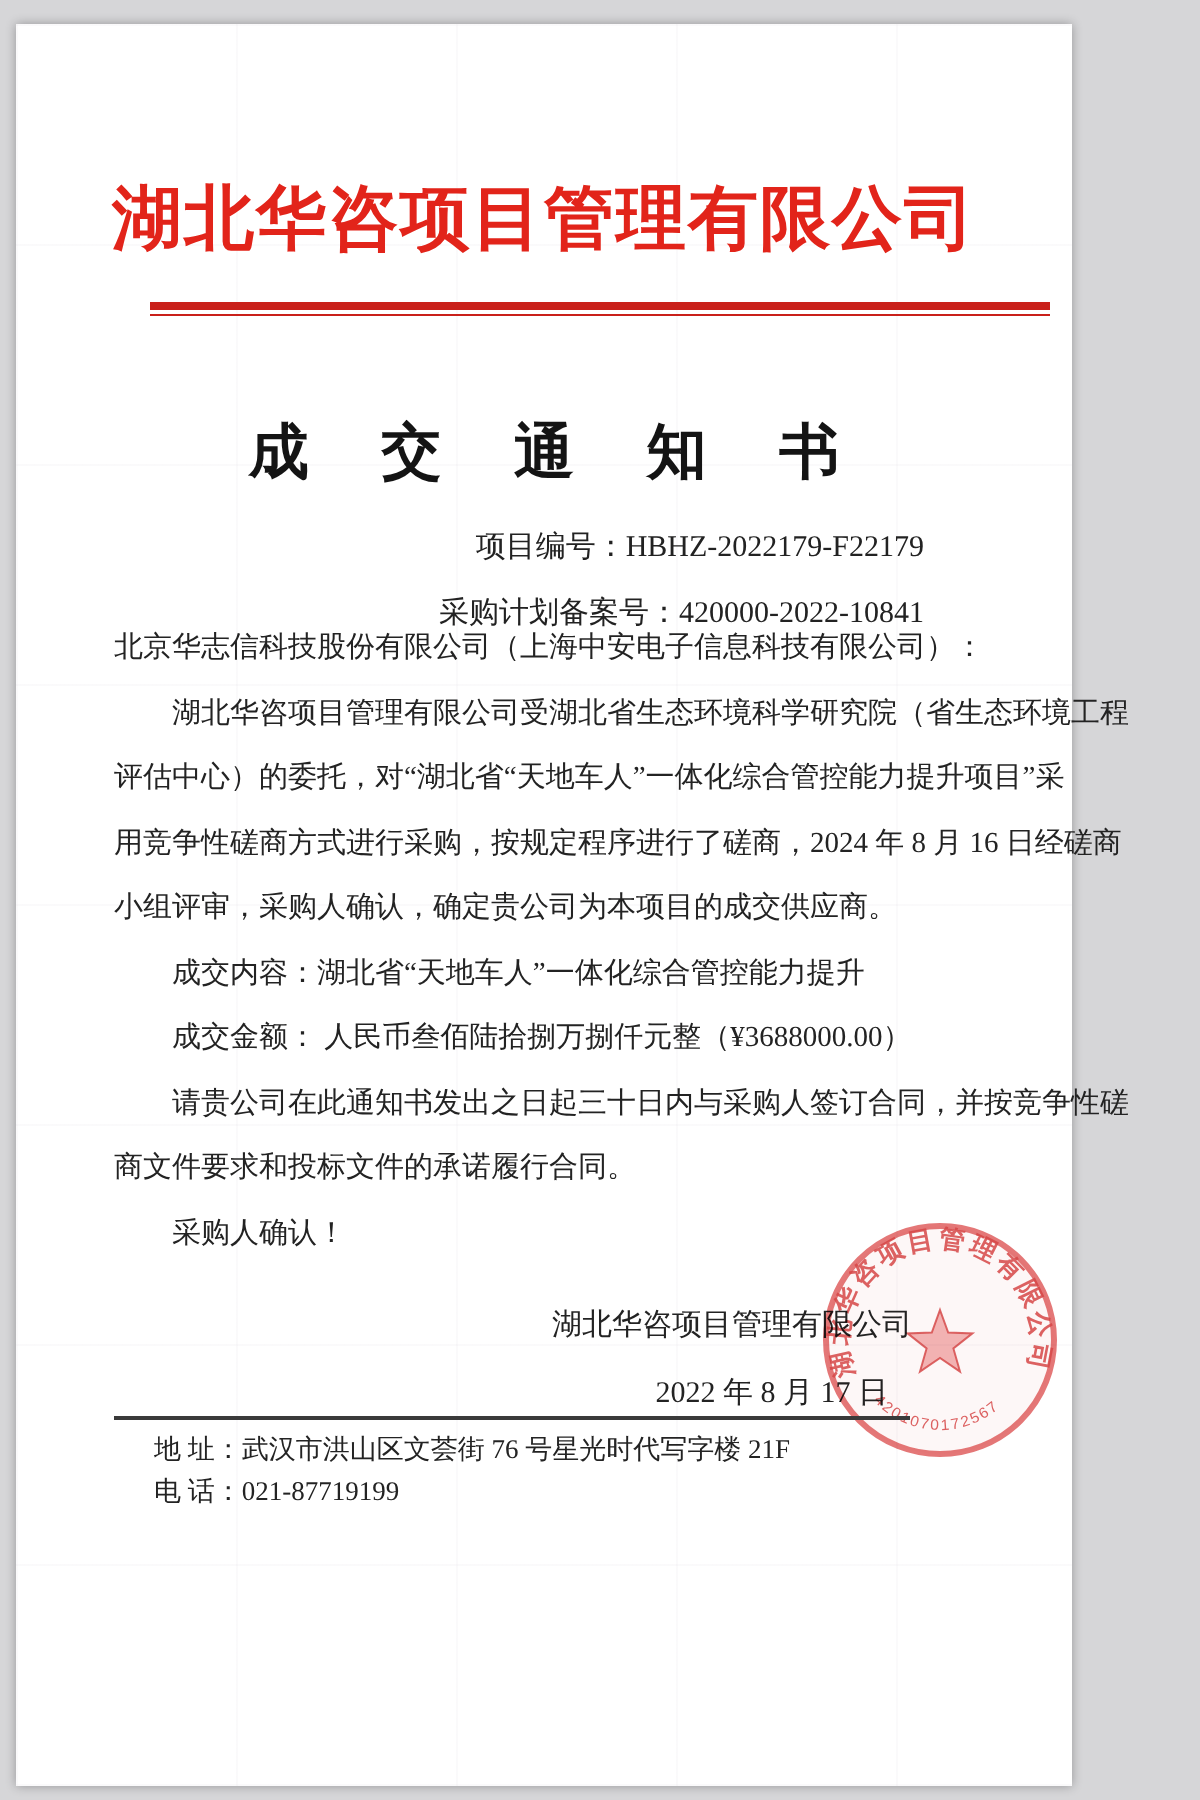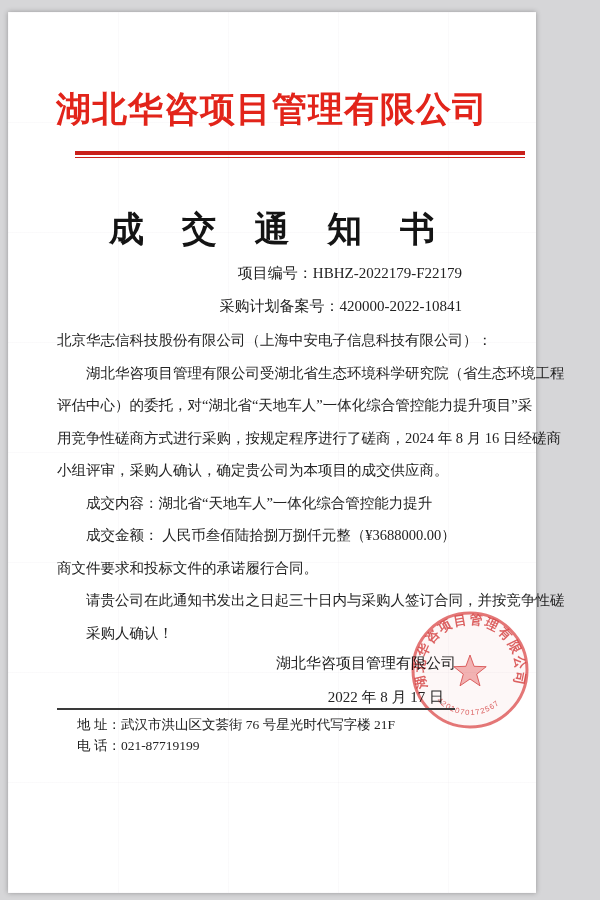--- a/index.html
+++ b/index.html
@@ -24,32 +24,32 @@
     text-align:center;
     font-size:35px;font-weight:bold;color:#e2241a;
     letter-spacing:1px;white-space:nowrap;
   }
   .rule{position:absolute;top:139px;left:67px;width:450px;}
   .rule-thick{height:3.5px;background:#c9201a;}
   .rule-thin{height:1.5px;background:#c9201a;margin-top:2px;}
   .doc-title{
     position:absolute;top:194px;left:0;right:0;
     text-align:center;
-    font-size:35px;font-weight:bold;color:#141414;
+    font-size:30px;font-weight:bold;color:#141414;
     letter-spacing:14px;padding-left:14px;
     font-family:"Liberation Sans","DejaVu Sans",sans-serif;
     white-space:nowrap;
   }
   .meta{
     position:absolute;top:252px;right:74px;
     text-align:right;font-size:15px;color:#222;
   }
   .meta .meta-line{margin-bottom:14px;white-space:nowrap;}
   .body-text{
-    position:absolute;top:312px;left:49px;width:466px;
+    position:absolute;top:296px;left:49px;width:466px;
     font-size:14.5px;line-height:32.5px;color:#232323;
   }
   .body-text .line{white-space:nowrap;}
   .indent{text-indent:2em;}
   .signature{
     position:absolute;top:634px;right:80px;
     text-align:right;font-size:15px;line-height:34px;color:#232323;
   }
   .signature .sig-date{padding-right:12px;white-space:nowrap;}
   .stamp{
@@ -85,22 +85,22 @@
   </div>
 
   <div class="body-text">
     <div class="line">北京华志信科技股份有限公司（上海中安电子信息科技有限公司）：</div>
     <div class="line indent">湖北华咨项目管理有限公司受湖北省生态环境科学研究院（省生态环境工程</div>
     <div class="line">评估中心）的委托，对“湖北省“天地车人”一体化综合管控能力提升项目”采</div>
     <div class="line">用竞争性磋商方式进行采购，按规定程序进行了磋商，2024 年 8 月 16 日经磋商</div>
     <div class="line">小组评审，采购人确认，确定贵公司为本项目的成交供应商。</div>
     <div class="line indent">成交内容：湖北省“天地车人”一体化综合管控能力提升</div>
     <div class="line indent">成交金额： 人民币叁佰陆拾捌万捌仟元整（¥3688000.00）</div>
+    <div class="line indent">请贵公司在此通知书发出之日起三十日内与采购人签订合同，并按竞争性磋</div>
     <div class="line">商文件要求和投标文件的承诺履行合同。</div>
-    <div class="line indent">请贵公司在此通知书发出之日起三十日内与采购人签订合同，并按竞争性磋</div>
     <div class="line indent">采购人确认！</div>
   </div>
 
   <div class="signature">
     <div class="sig-company">湖北华咨项目管理有限公司</div>
     <div class="sig-date">2022 年 8 月 17 日</div>
   </div>
 
   <svg class="stamp" viewBox="0 0 150 150" xmlns="http://www.w3.org/2000/svg">
     <defs>

